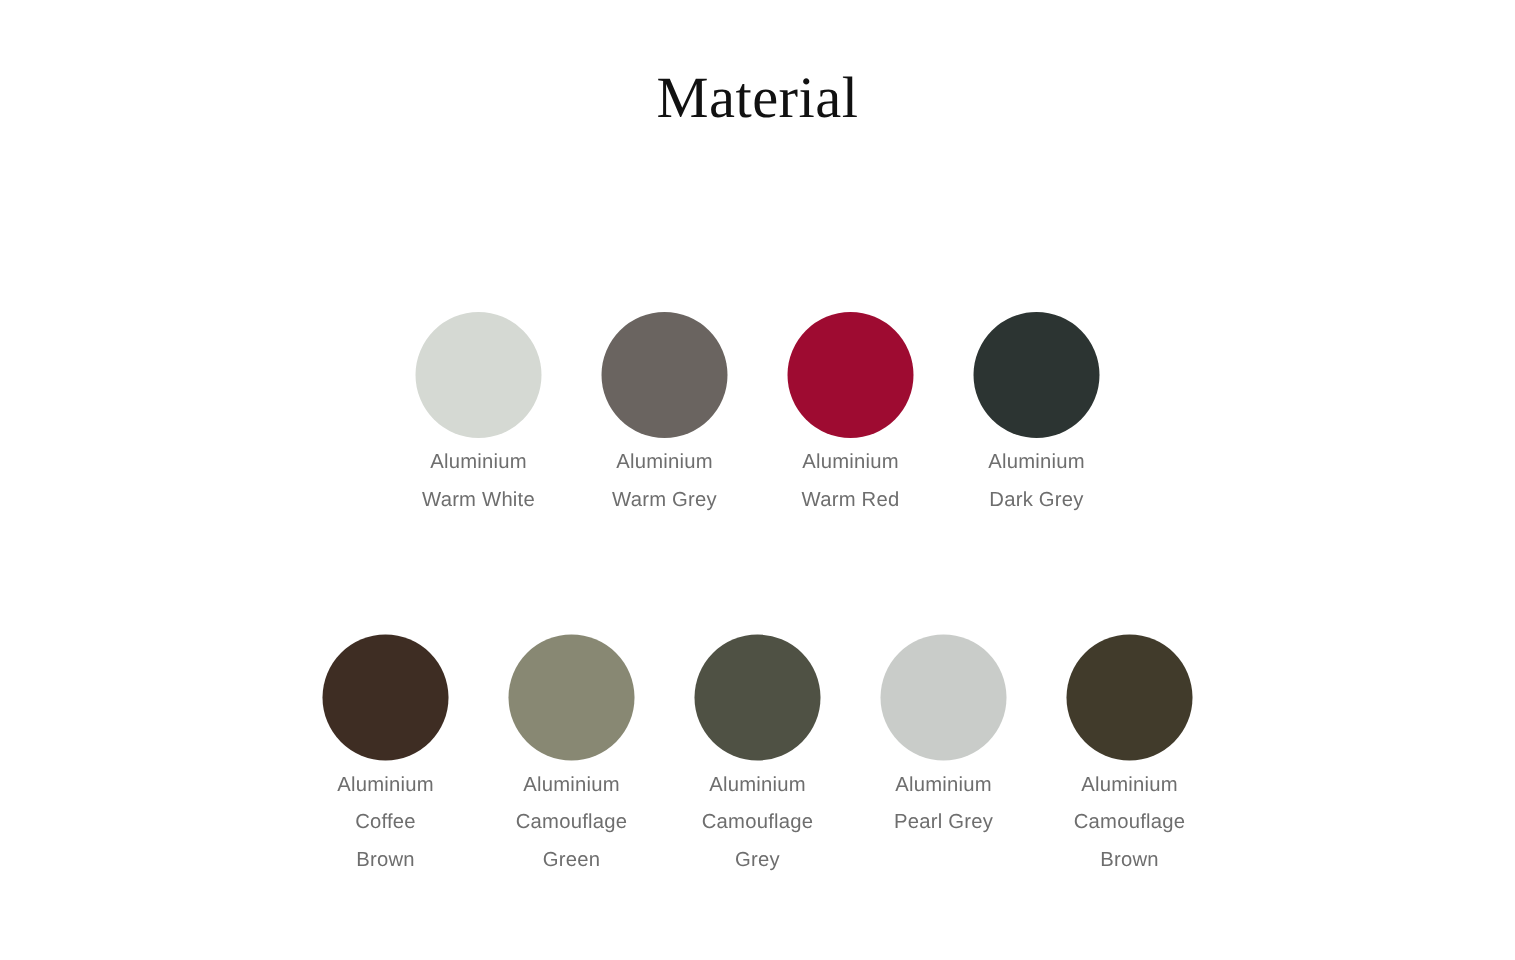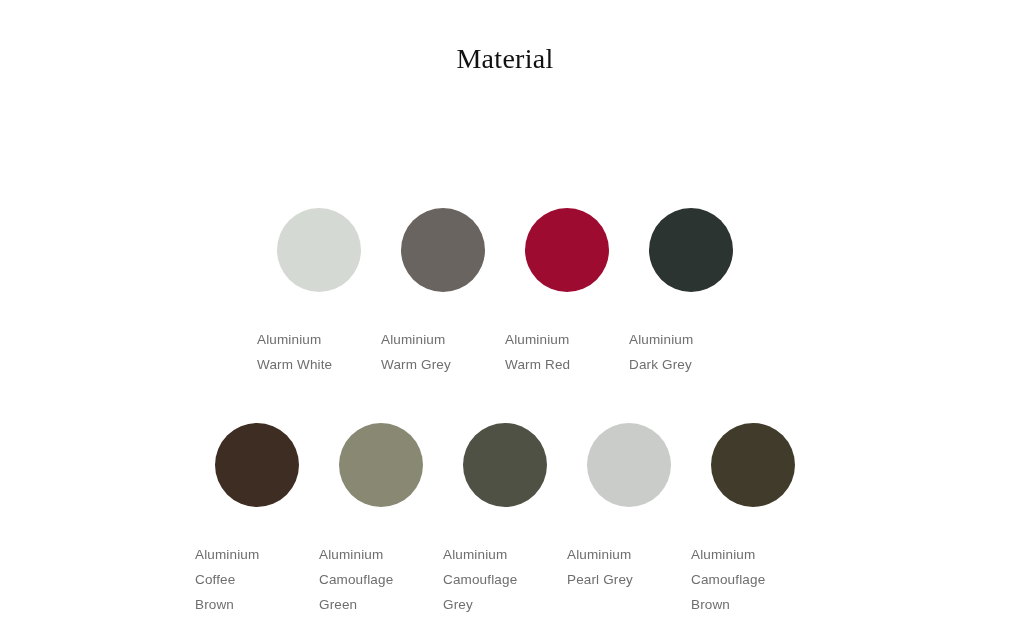--- a/index.html
+++ b/index.html
@@ -21,21 +21,21 @@
     background: #ffffff;
   }
 
   .page-title {
     position: absolute;
     top: 16px;
     left: 0;
     width: 1010px;
     text-align: center;
     font-family: "Liberation Serif", serif;
-    font-size: 28px;
+    font-size: 39px;
     font-weight: 400;
     line-height: 48px;
     color: #111111;
     letter-spacing: 0.3px;
   }
 
   .swatch-grid {
     position: absolute;
     top: 0;
     left: 0;
@@ -63,23 +63,23 @@
   }
 
   .swatch-dot {
     width: 84px;
     height: 84px;
     border-radius: 50%;
     flex: none;
   }
 
   .swatch-label {
-    margin-top: 35px;
+    margin-top: 3px;
     width: 124px;
-    text-align: left;
+    text-align: center;
     font-family: "Liberation Sans", sans-serif;
     font-size: 13.5px;
     line-height: 25px;
     color: #6e6e6e;
     letter-spacing: 0.15px;
     white-space: pre-line;
   }
 </style>
 </head>
 <body>

